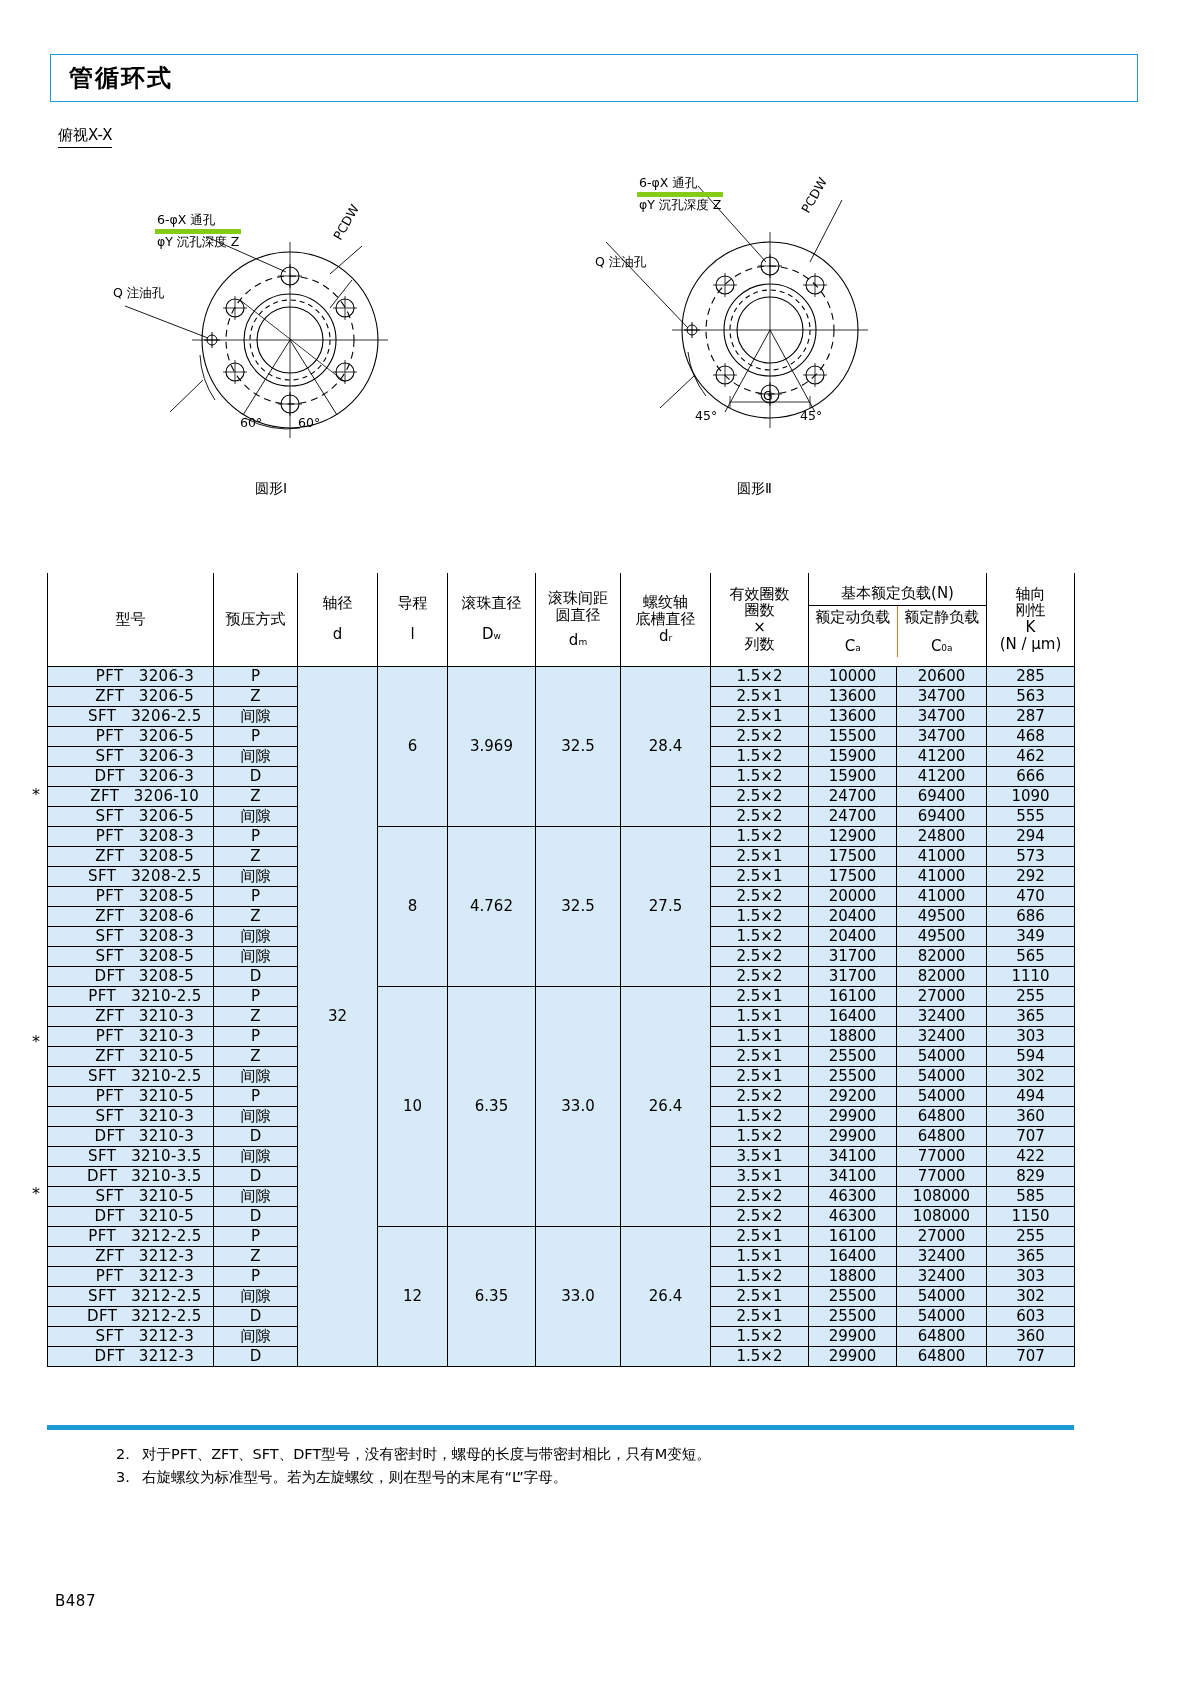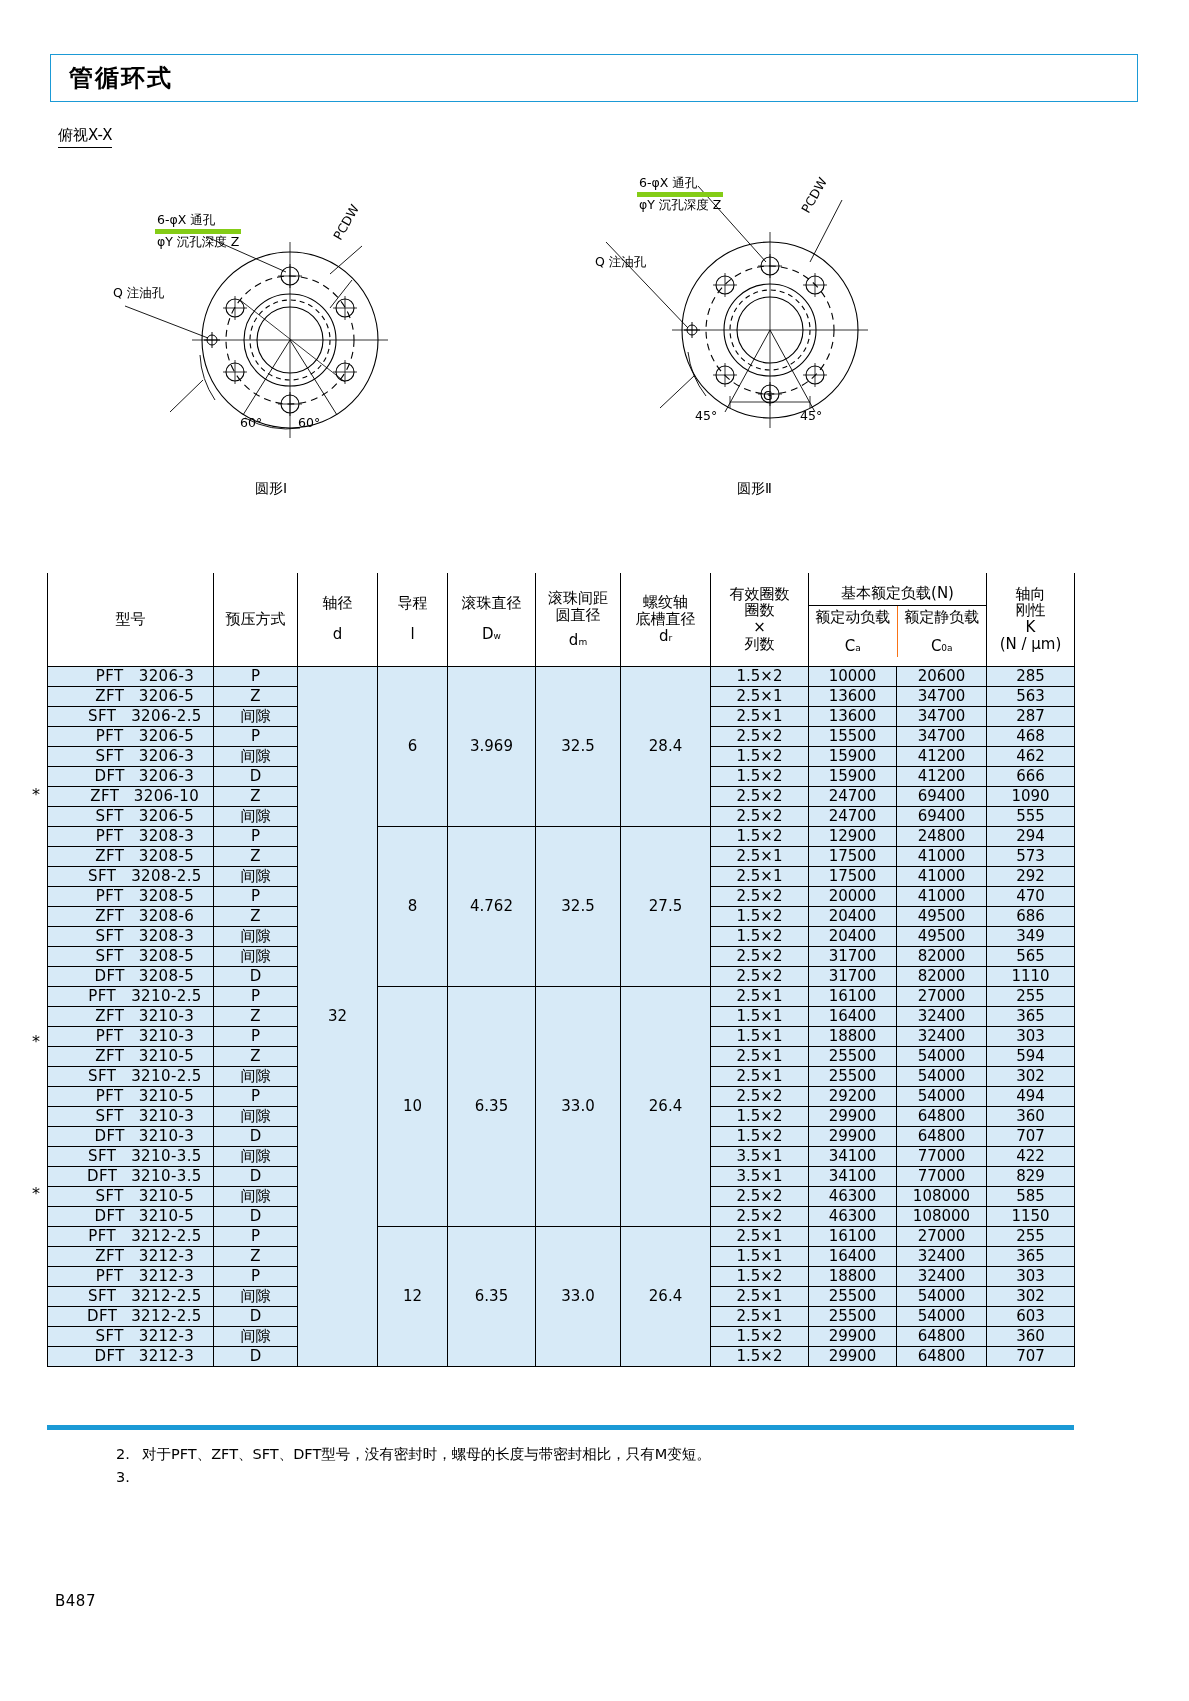--- a/index.html
+++ b/index.html
@@ -758,16 +758,17 @@
   </table>
 </div>
 
 <div class="notes" id="notes-block">
     <div class="notes-row notes-indent">
       <span class="notes-num">2.</span>
       <span>对于PFT、ZFT、SFT、DFT型号，没有密封时，螺母的长度与带密封相比，只有M变短。</span>
     </div>
     <div class="notes-row notes-indent">
       <span class="notes-num">3.</span>
+      <span>右旋螺纹为标准型号。若为左旋螺纹，则在型号的末尾有“L”字母。</span>
     </div>
   </div>
 
 <div class="page-number">B487</div>
 
 </body></html>

